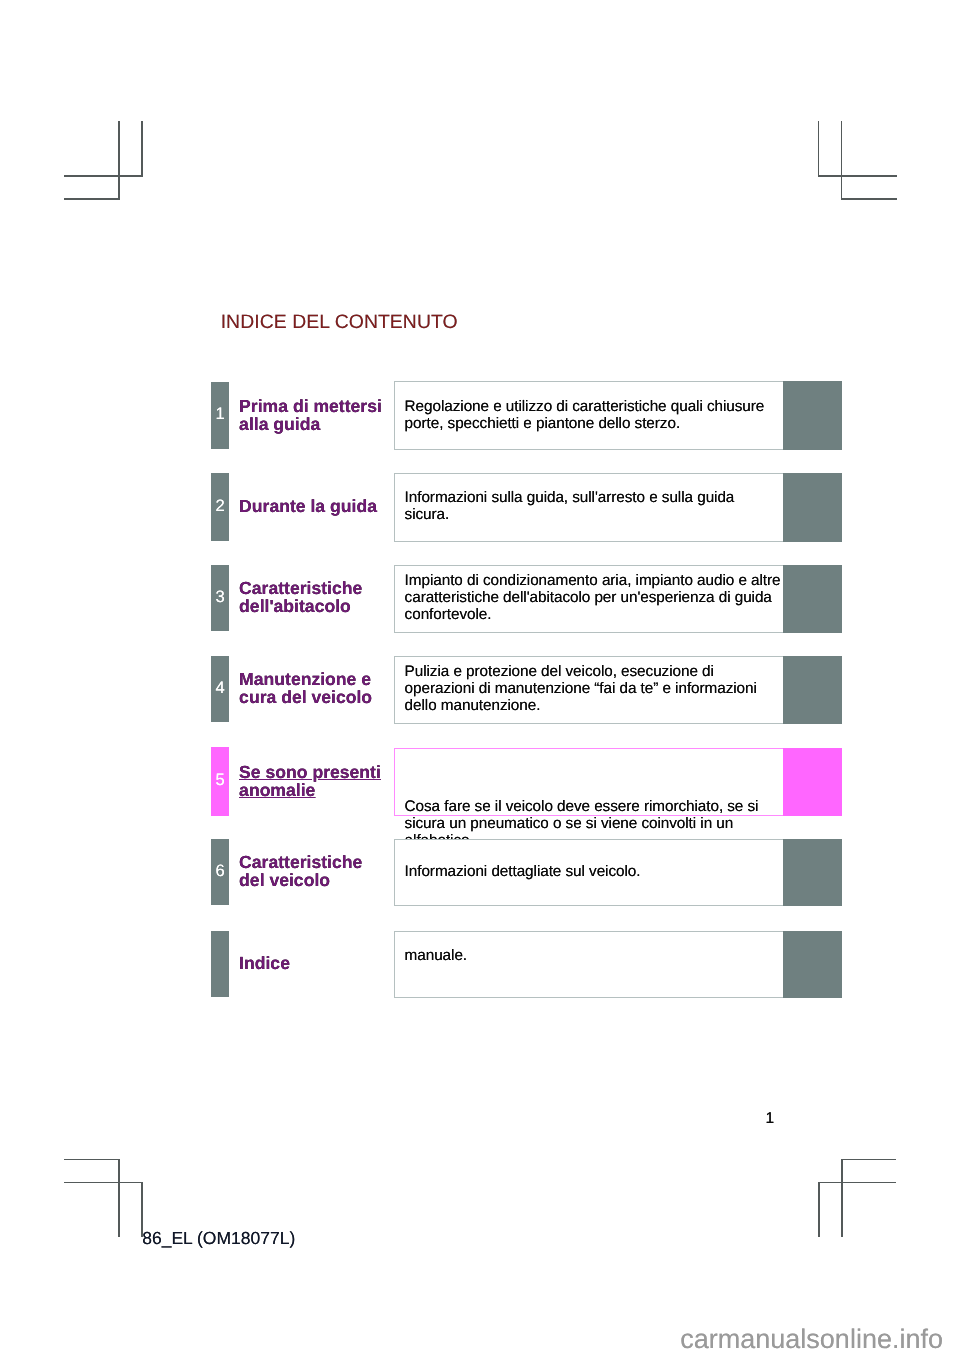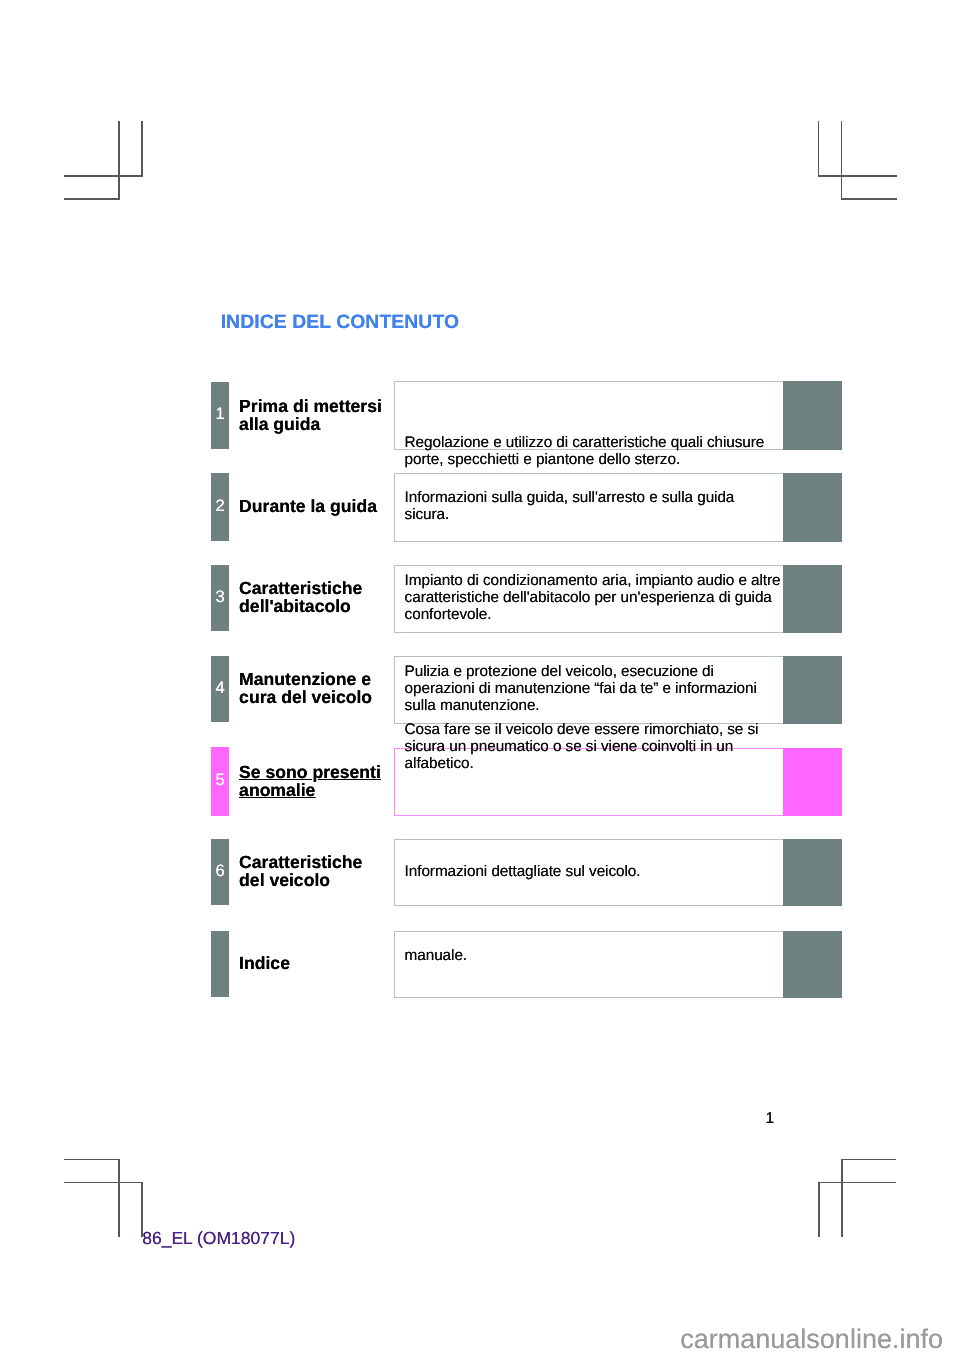--- a/index.html
+++ b/index.html
@@ -28,22 +28,22 @@
 
   
   .cropmark { position: absolute; background: #545a5a; }
 
   
   #toc-heading {
     position: absolute;
     left: 220.7px;
     top: 311.3px;
     font-size: 19.4px;
-    font-weight: bold;
-    color: #3b82f6;
+    font-weight: normal;
+    color: #7f1d1d;
     text-shadow: 0 0 0.4px rgba(95,115,117,0.8);
     letter-spacing: 0.05px;
     white-space: nowrap;
   }
 
   
   .toc-row { position: absolute; left: 0; right: 0; }
   .num-tab {
     position: absolute;
     left: 210.8px;
@@ -60,21 +60,21 @@
     color: #ffffff;
     text-shadow: 0 0 0.45px rgba(255,255,255,0.85);
     position: relative;
     top: -1.4px;
   }
   .row-title {
     position: absolute;
     left: 239.1px;
     font-size: 17.6px;
     font-weight: bold;
-    color: #000000;
+    color: #701a75;
     text-shadow: 0 0 0.55px rgba(0,0,0,0.95);
     line-height: 18.1px;
     white-space: nowrap;
   }
   .desc-box {
     position: absolute;
     left: 393.6px;
     right: 176.2px;
     border: 1.4px solid #b5c0c0;
     background: #ffffff;
@@ -106,21 +106,21 @@
     top: 1110.1px;
     font-size: 15.5px;
     color: #0a0a0a;
     text-shadow: 0 0 0.45px rgba(0,0,0,0.85);
   }
   #doc-code {
     position: absolute;
     left: 142.2px;
     top: 1228.3px;
     font-size: 17.5px;
-    color: #4c1d95;
+    color: #0f172a;
     text-shadow: 0 0 0.4px rgba(0,0,0,0.8);
     white-space: nowrap;
   }
   #watermark {
     position: absolute;
     left: 680.3px;
     top: 1324.0px;
     font-size: 27px;
     color: #9a9a9a;
     text-shadow: 0 0 0.4px rgba(154,154,154,0.8);
@@ -153,21 +153,21 @@
   <div id="toc-rows">
       <div class="toc-row">
         <div class="num-tab" style="top: 381.8px; height: 67.5px;">
           <span class="num-label">1</span>
         </div>
         <div class="row-title" style="top: 396.55px;">
           <div>Prima di mettersi</div>
           <div>alla guida</div>
         </div>
         <div class="desc-box" style="top: 381.3px; height: 69.1px;"></div>
-        <div class="desc-text" style="top: 398.65px; margin-top: 36px;">
+        <div class="desc-text" style="top: 398.65px;">
           <div>Regolazione e utilizzo di caratteristiche quali chiusure</div>
           <div>porte, specchietti e piantone dello sterzo.</div>
         </div>
         <div class="end-tab" style="top: 381.3px; height: 69.1px;"></div>
       </div>
       <div class="toc-row">
         <div class="num-tab" style="top: 473.4px; height: 67.9px;">
           <span class="num-label">2</span>
         </div>
         <div class="row-title" style="top: 497.4px;">
@@ -201,34 +201,34 @@
           <span class="num-label">4</span>
         </div>
         <div class="row-title" style="top: 670.25px;">
           <div>Manutenzione e</div>
           <div>cura del veicolo</div>
         </div>
         <div class="desc-box" style="top: 656.2px; height: 68px;"></div>
         <div class="desc-text" style="top: 664.3px;">
           <div>Pulizia e protezione del veicolo, esecuzione di</div>
           <div>operazioni di manutenzione “fai da te” e informazioni</div>
-          <div>sulla manutenzione.</div>
+          <div>dello manutenzione.</div>
         </div>
         <div class="end-tab" style="top: 656.2px; height: 68px;"></div>
       </div>
       <div class="toc-row">
         <div class="num-tab pink" style="top: 747.4px; height: 68.3px;">
           <span class="num-label">5</span>
         </div>
         <div class="row-title" style="top: 762.55px; text-decoration: underline;">
           <div>Se sono presenti</div>
           <div>anomalie</div>
         </div>
         <div class="desc-box pink" style="top: 747.5px; height: 68.1px;"></div>
-        <div class="desc-text" style="top: 722px;">
+        <div class="desc-text" style="top: 799px;">
           <div>Cosa fare se il veicolo deve essere rimorchiato, se si</div>
           <div>sicura un pneumatico o se si viene coinvolti in un</div>
           <div>alfabetico.</div>
         </div>
         <div class="end-tab pink" style="top: 747.5px; height: 68.1px;"></div>
       </div>
       <div class="toc-row">
         <div class="num-tab" style="top: 839px; height: 66.4px;">
           <span class="num-label">6</span>
         </div>

